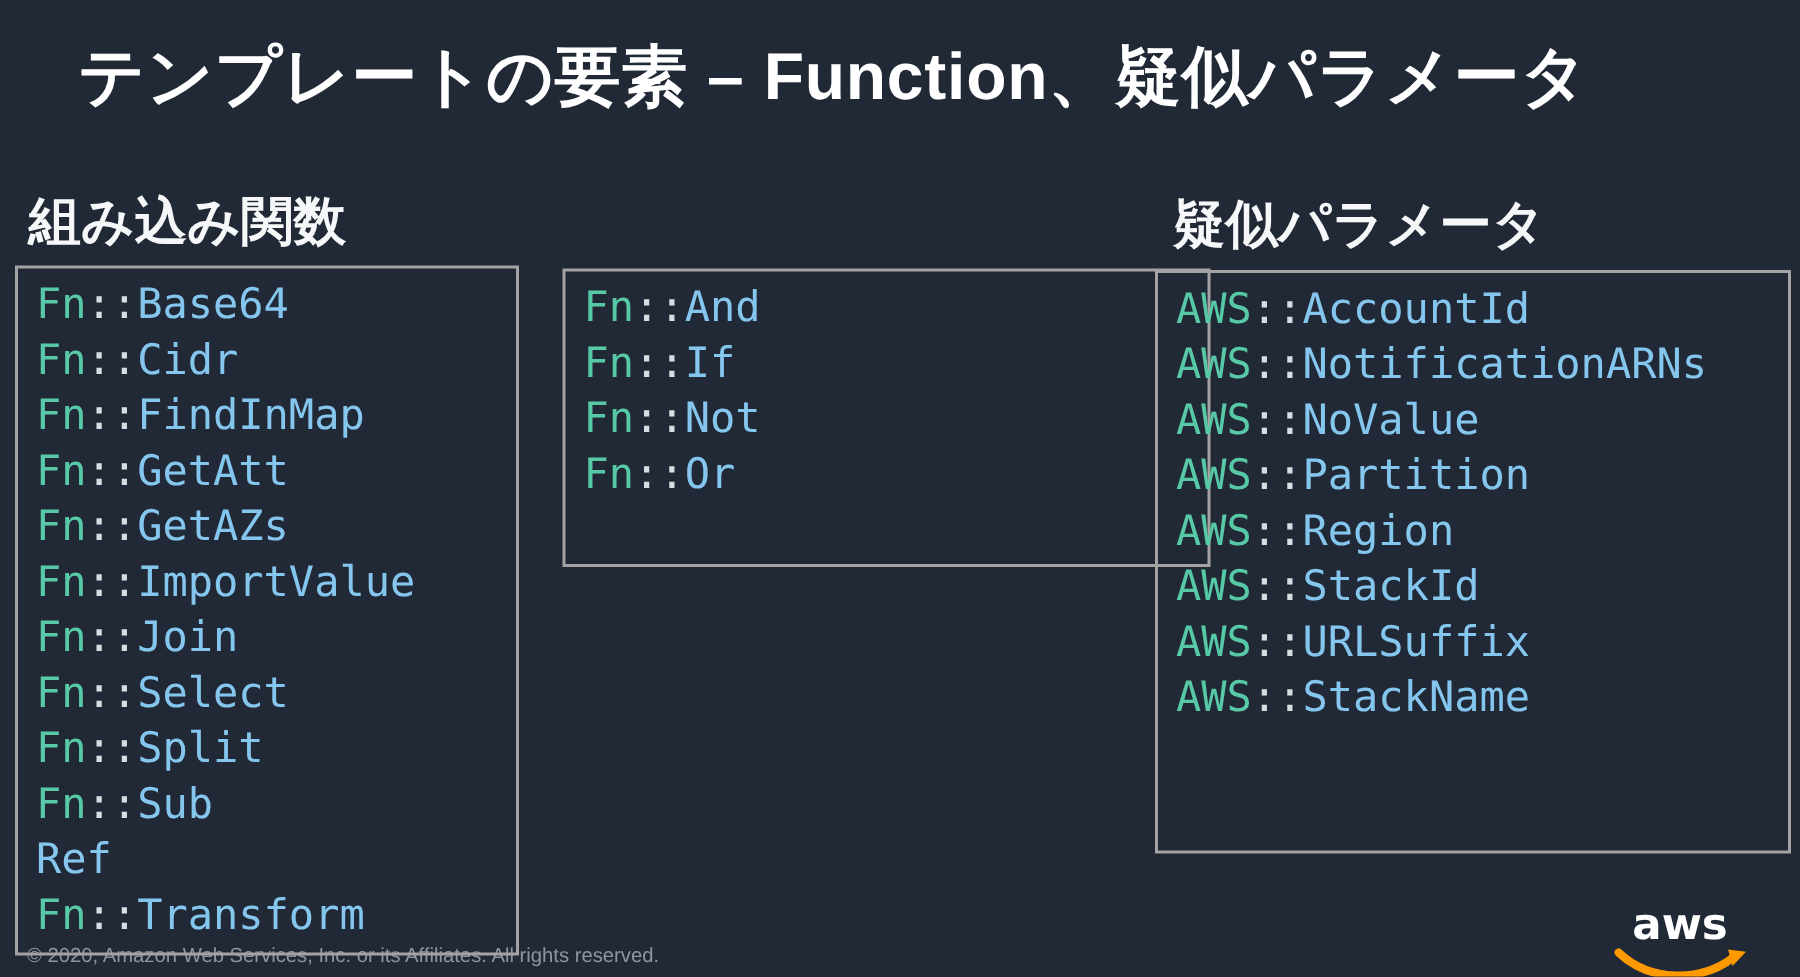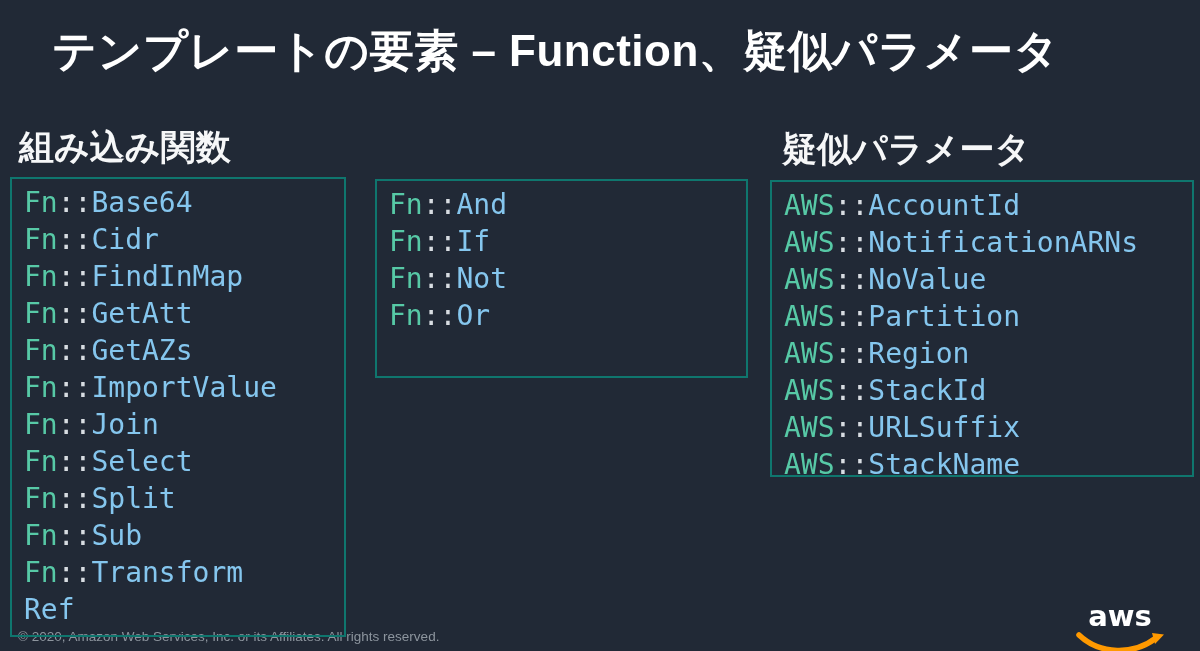--- a/index.html
+++ b/index.html
@@ -19,26 +19,26 @@
 
   .sec-heading {
     position: absolute;
     font-size: 35px; font-weight: 600; color: #f6f7f8; white-space: nowrap;
   }
   #h-builtin { left: 19px;  top: 124px; }
   #h-pseudo  { left: 782px; top: 126px; }
 
   .box {
     position: absolute; box-sizing: border-box;
-    border: 2px solid #0f766e; background: transparent;
+    border: 2px solid #a3a3a3; background: transparent;
     padding: 5px 0 0 12px; z-index: 2;
   }
   #box-0 { left: 10px;  top: 177px; width: 336px; height: 460px; }
-  #box-1 { left: 375px; top: 179px; width: 373px; height: 199px; }
-  #box-2 { left: 770px; top: 180px; width: 424px; height: 297px; }
+  #box-1 { left: 375px; top: 179px; width: 432px; height: 199px; }
+  #box-2 { left: 770px; top: 180px; width: 424px; height: 389px; }
 
   .code-row {
     font-family: "DejaVu Sans Mono", monospace;
     font-size: 28px; line-height: 37px; white-space: pre;
   }
   .tok-prefix { color: #57c9a6; }
   .tok-sep    { color: #d8dde2; }
   .tok-name   { color: #85c6ee; }
 
   .footer {
@@ -73,22 +73,22 @@
       <div class="code-row"><span class="tok-prefix">Fn</span><span class="tok-sep">::</span><span class="tok-name">Base64</span></div>
       <div class="code-row"><span class="tok-prefix">Fn</span><span class="tok-sep">::</span><span class="tok-name">Cidr</span></div>
       <div class="code-row"><span class="tok-prefix">Fn</span><span class="tok-sep">::</span><span class="tok-name">FindInMap</span></div>
       <div class="code-row"><span class="tok-prefix">Fn</span><span class="tok-sep">::</span><span class="tok-name">GetAtt</span></div>
       <div class="code-row"><span class="tok-prefix">Fn</span><span class="tok-sep">::</span><span class="tok-name">GetAZs</span></div>
       <div class="code-row"><span class="tok-prefix">Fn</span><span class="tok-sep">::</span><span class="tok-name">ImportValue</span></div>
       <div class="code-row"><span class="tok-prefix">Fn</span><span class="tok-sep">::</span><span class="tok-name">Join</span></div>
       <div class="code-row"><span class="tok-prefix">Fn</span><span class="tok-sep">::</span><span class="tok-name">Select</span></div>
       <div class="code-row"><span class="tok-prefix">Fn</span><span class="tok-sep">::</span><span class="tok-name">Split</span></div>
       <div class="code-row"><span class="tok-prefix">Fn</span><span class="tok-sep">::</span><span class="tok-name">Sub</span></div>
+      <div class="code-row"><span class="tok-name">Ref</span></div>
       <div class="code-row"><span class="tok-prefix">Fn</span><span class="tok-sep">::</span><span class="tok-name">Transform</span></div>
-      <div class="code-row"><span class="tok-name">Ref</span></div>
     </div>
 
   <div class="box" id="box-1">
       <div class="code-row"><span class="tok-prefix">Fn</span><span class="tok-sep">::</span><span class="tok-name">And</span></div>
       <div class="code-row"><span class="tok-prefix">Fn</span><span class="tok-sep">::</span><span class="tok-name">If</span></div>
       <div class="code-row"><span class="tok-prefix">Fn</span><span class="tok-sep">::</span><span class="tok-name">Not</span></div>
       <div class="code-row"><span class="tok-prefix">Fn</span><span class="tok-sep">::</span><span class="tok-name">Or</span></div>
     </div>
 
   <div class="box" id="box-2">

